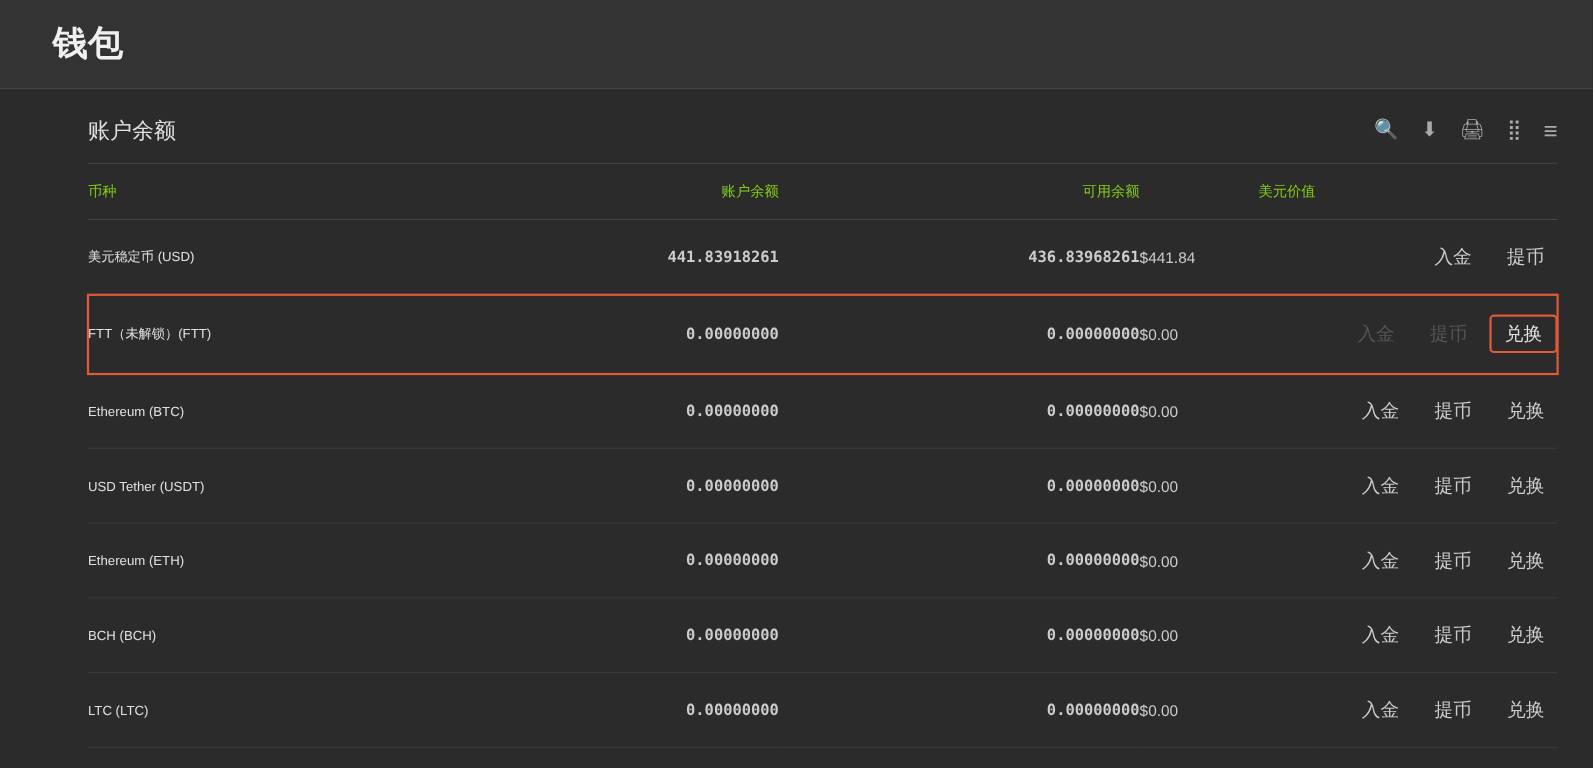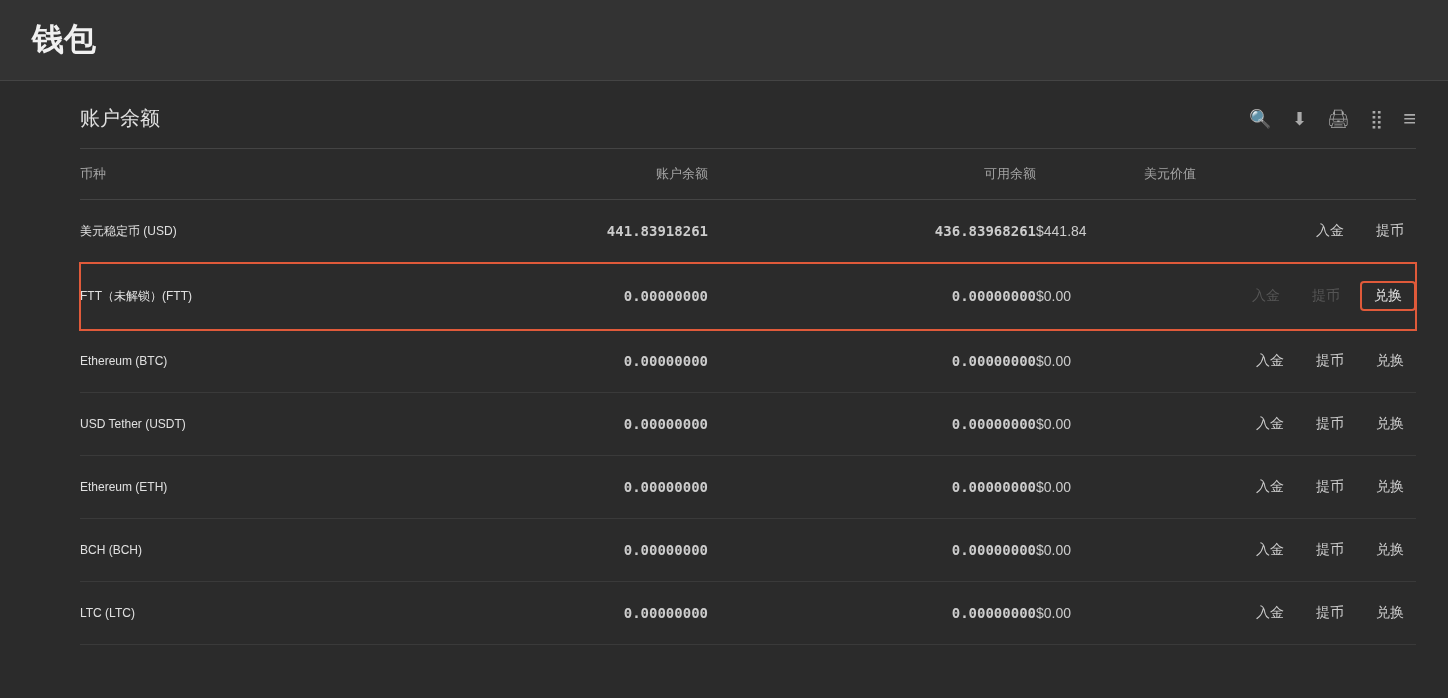--- a/index.html
+++ b/index.html
@@ -11,21 +11,21 @@
     body {
       background-color: #2b2b2b;
       color: #e0e0e0;
       font-family: -apple-system, BlinkMacSystemFont, "PingFang SC", "Microsoft YaHei", sans-serif;
       width: 1448px;
       min-height: 698px;
     }
 
     .page-header {
       background-color: #333333;
-      padding: 18px 32px;
+      padding: 18px 48px;
       border-bottom: 1px solid #444;
     }
 
     .page-title {
       font-size: 32px;
       font-weight: 600;
       color: #f0f0f0;
     }
 
     .main-content {
@@ -66,21 +66,21 @@
     }
 
     thead tr {
       border-bottom: 1px solid #444;
     }
 
     thead th {
       padding: 16px 0;
       text-align: left;
       font-size: 13px;
-      color: #a3a3a3;
+      color: #84cc16;
       font-weight: 400;
     }
 
     thead th.col-balance,
     thead th.col-available,
     thead th.col-usd {
       text-align: right;
     }
 
     tbody tr {
@@ -117,21 +117,21 @@
 
     td.col-actions {
       text-align: right;
       white-space: nowrap;
     }
 
     .action-btn {
       background: none;
       border: none;
       cursor: pointer;
-      font-size: 14px;
+      font-size: 17px;
       padding: 4px 12px;
       border-radius: 4px;
       color: #ccc;
     }
 
     .action-btn.disabled {
       color: #555;
       cursor: not-allowed;
     }
 

